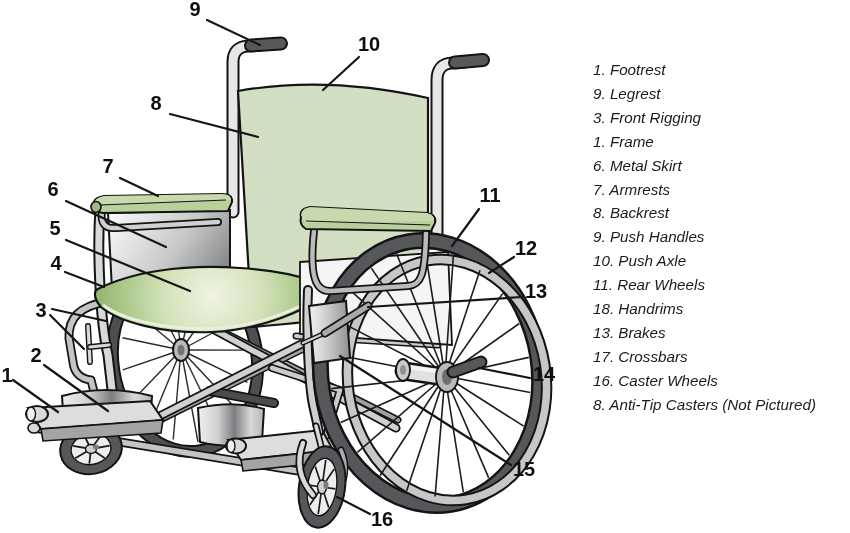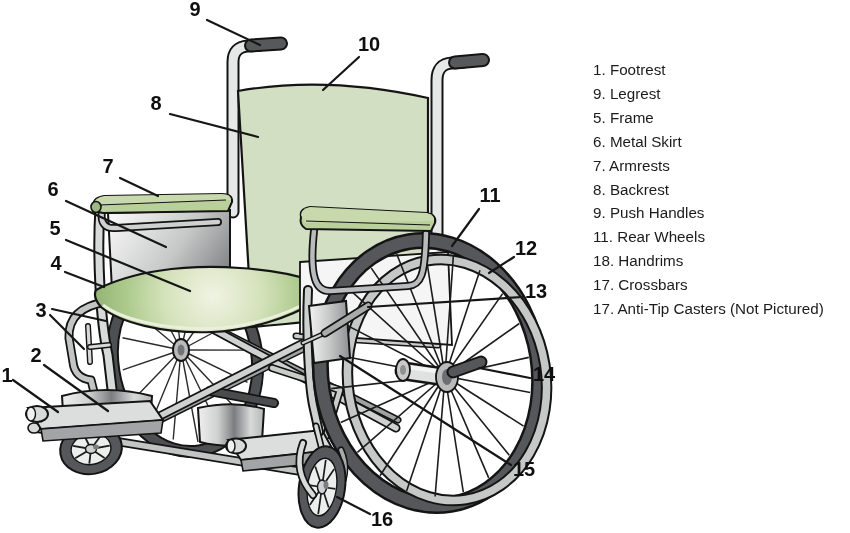--- a/index.html
+++ b/index.html
@@ -5,21 +5,21 @@
   html,body{margin:0;padding:0;background:#fff;}
   .stage{position:relative;width:850px;height:533px;background:#ffffff;overflow:hidden;
          font-family:"Liberation Sans",sans-serif;}
   .stage svg{position:absolute;left:0;top:0;}
   
   .ol{fill:none;stroke:#141414;stroke-linecap:round;stroke-linejoin:round;}
   .tb{fill:none;stroke-linecap:round;stroke-linejoin:round;}
   svg text{font-family:"Liberation Sans",sans-serif;font-weight:bold;font-size:20px;fill:#0f0f0f;}
   .leader{stroke:#161616;stroke-width:2.2;stroke-linecap:round;fill:none;}
   .legend{position:absolute;left:593px;top:58px;width:256px;color:#1b1b1b;
-          font-size:15.2px;line-height:23.9px;white-space:nowrap;}
+          font-size:15.2px;line-height:23.9px;white-space:nowrap;font-style:italic;}
 </style>
 </head>
 <body>
 
 <div class="stage">
 
 <svg width="850" height="533" viewBox="0 0 850 533">
   <defs>
     <radialGradient id="seatGrad" gradientUnits="userSpaceOnUse" cx="213" cy="296" r="118">
       <stop offset="0" stop-color="#f0f3e3"></stop>
@@ -305,24 +305,28 @@
     <text x="536" y="298">13</text>
     <text x="544" y="381">14</text>
     <text x="524" y="476">15</text>
     <text x="382" y="526">16</text>
   </g>
 </svg>
 
 <div class="legend">
   <div class="legend-item">1. Footrest</div>
   <div class="legend-item">9. Legrest</div>
-  <div class="legend-item">5. Frame</div>
+  <div class="legend-item">3. Front Rigging</div>
+  <div class="legend-item">1. Frame</div>
   <div class="legend-item">6. Metal Skirt</div>
   <div class="legend-item">7. Armrests</div>
   <div class="legend-item">8. Backrest</div>
   <div class="legend-item">9. Push Handles</div>
+  <div class="legend-item">10. Push Axle</div>
   <div class="legend-item">11. Rear Wheels</div>
   <div class="legend-item">18. Handrims</div>
+  <div class="legend-item">13. Brakes</div>
   <div class="legend-item">17. Crossbars</div>
-  <div class="legend-item">17. Anti-Tip Casters (Not Pictured)</div>
+  <div class="legend-item">16. Caster Wheels</div>
+  <div class="legend-item">8. Anti-Tip Casters (Not Pictured)</div>
 </div>
 
 </div>
 
 </body></html>

